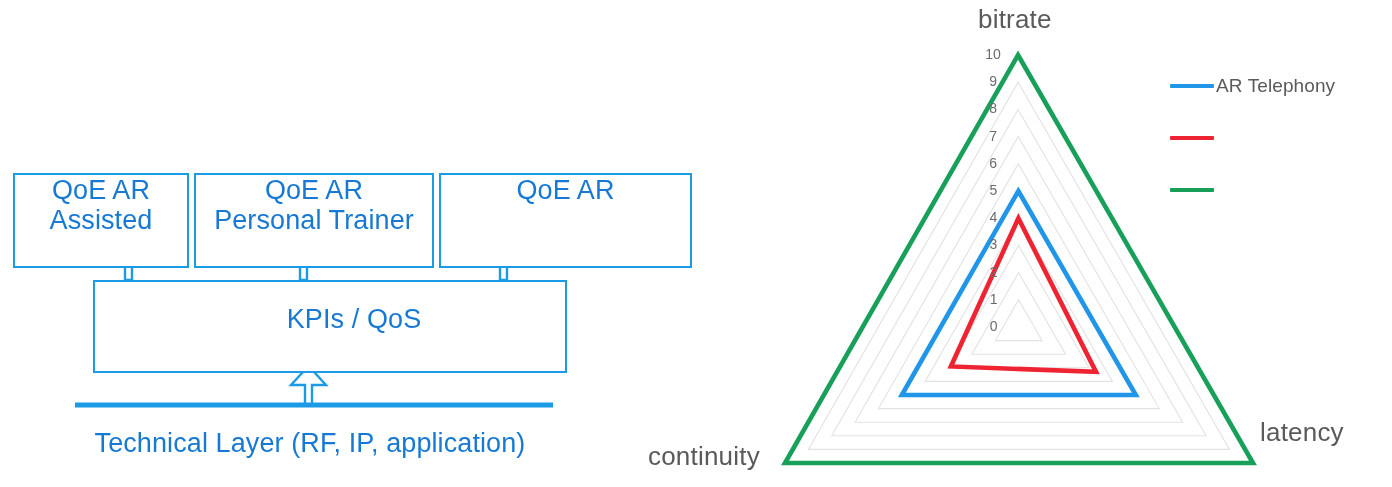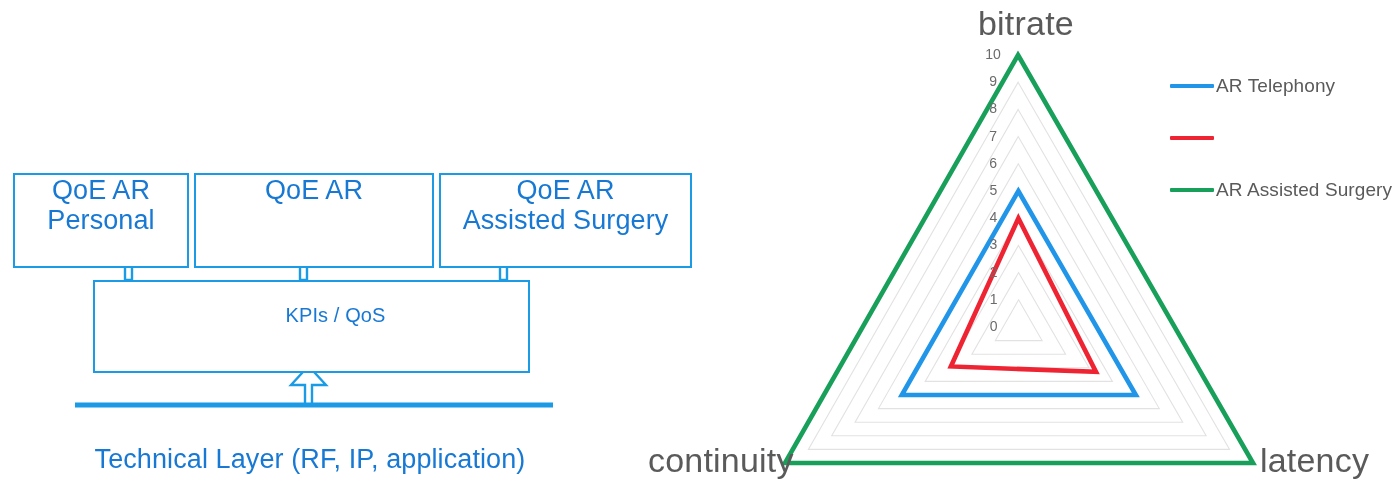--- a/index.html
+++ b/index.html
@@ -24,37 +24,37 @@
     text-align:center;
     color:#1779d4;
     line-height:1.12;
     letter-spacing:.1px;
   }
   .dg-box span{display:block;}
   #box-telephony{left:13px;top:173px;width:176px;height:95px;font-size:27px;}
   #box-trainer{left:194px;top:173px;width:240px;height:95px;font-size:27px;}
   #box-surgery{left:439px;top:173px;width:253px;height:95px;font-size:27px;}
   #box-kpis{
-    left:93px;top:280px;width:437px;height:93px;
-    font-size:20px;border:2.5px solid #1b9ae6;border-top-color:#1b9ae6;
+    left:93px;top:280px;width:474px;height:93px;
+    font-size:27px;border:2.5px solid #1b9ae6;border-top-color:#1b9ae6;
     align-items:flex-start;padding-top:22px;padding-left:48px;
   }
   #tech-label{
-    position:absolute;left:0px;top:444px;width:620px;
+    position:absolute;left:0px;top:428px;width:620px;
     text-align:center;color:#1779d4;font-size:27px;letter-spacing:.1px;
   }
 
   
   #chart{position:absolute;left:620px;top:0;width:772px;height:487px;}
   #chart svg{position:absolute;left:0;top:0;}
   .axis-label{
-    position:absolute;color:#5a5a5a;font-size:34px;letter-spacing:.2px;white-space:nowrap;
+    position:absolute;color:#5a5a5a;font-size:26px;letter-spacing:.2px;white-space:nowrap;
   }
   #lbl-bitrate{left:358px;top:4px;}
-  #lbl-latency{left:640px;top:441px;text-align:right;}
+  #lbl-latency{left:640px;top:417px;text-align:right;}
   #lbl-continuity{left:28px;top:441px;text-align:center;}
 
   .tick{
     position:absolute;color:#6b6b6b;font-size:14px;text-align:center;width:26px;
   }
 
   .legend{position:absolute;left:550px;top:60px;width:230px;}
   .legend-row{display:flex;align-items:center;height:52px;}
   .legend-swatch{width:44px;height:4px;border-radius:1px;flex:0 0 auto;}
   .legend-text{
@@ -77,34 +77,34 @@
       <path d="M500,280 L500,265 L487,265 L503.5,247 L520,265 L507,265 L507,280 Z" fill="#ffffff" stroke="#1b9ae6" stroke-width="2.4"></path>
 
       <path d="M305,405 L305,385 L291,385 L308.5,366 L326,385 L312,385 L312,405 Z" fill="#ffffff" stroke="#1b9ae6" stroke-width="2.4"></path>
 
       <line x1="75" y1="405" x2="553" y2="405" stroke="#1b9ae6" stroke-width="5" stroke-linecap="butt"></line>
     </svg>
 
     <div class="dg-box" id="box-telephony">
       <div>
         <span>QoE AR</span>
-        <span>Personal</span>
+        <span>Assisted</span>
       </div>
     </div>
 
     <div class="dg-box" id="box-trainer">
       <div>
         <span>QoE AR</span>
+        <span>Personal Trainer</span>
       </div>
     </div>
 
     <div class="dg-box" id="box-surgery">
       <div>
         <span>QoE AR</span>
-        <span>Assisted Surgery</span>
       </div>
     </div>
 
     <div class="dg-box" id="box-kpis">
       <span>KPIs / QoS</span>
     </div>
 
     <div id="tech-label">Technical Layer (RF, IP, application)</div>
   </div>
 
@@ -151,17 +151,16 @@
     <div class="legend" id="legend">
         <div class="legend-row">
           <span class="legend-swatch" style="background: rgb(33, 150, 232);"></span>
           <span class="legend-text">AR Telephony</span>
         </div>
         <div class="legend-row">
           <span class="legend-swatch" style="background: rgb(238, 36, 51);"></span>
         </div>
         <div class="legend-row">
           <span class="legend-swatch" style="background: rgb(24, 160, 90);"></span>
-          <span class="legend-text">AR Assisted Surgery</span>
         </div>
       </div>
   </div>
 </div>
 
 </body></html>

